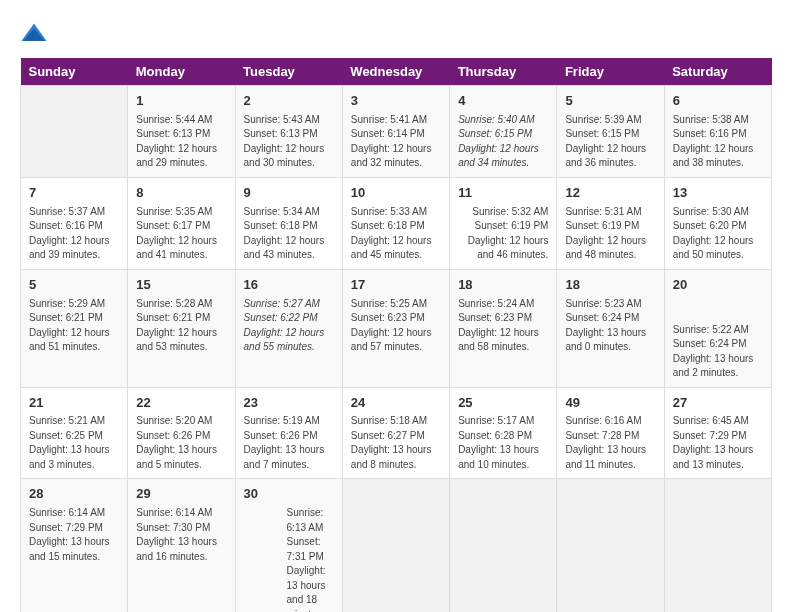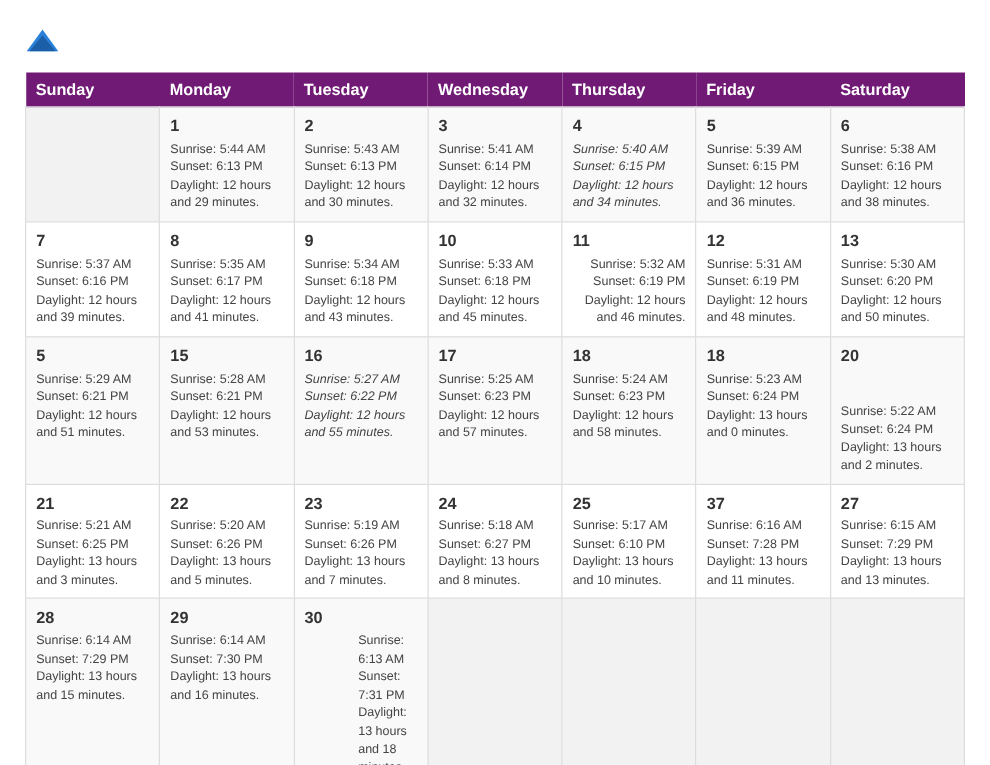--- a/index.html
+++ b/index.html
@@ -294,34 +294,34 @@
         <td>
           <span class="day-number">24</span>
           <div class="day-info" style="white-space: pre-line;">Sunrise: 5:18 AM
 Sunset: 6:27 PM
 Daylight: 13 hours
 and 8 minutes.</div>
         </td>
         <td>
           <span class="day-number">25</span>
           <div class="day-info" style="white-space: pre-line;">Sunrise: 5:17 AM
-Sunset: 6:10 PM
+Sunset: 6:28 PM
 Daylight: 13 hours
 and 10 minutes.</div>
         </td>
         <td>
-          <span class="day-number">37</span>
+          <span class="day-number">49</span>
           <div class="day-info" style="white-space: pre-line;">Sunrise: 6:16 AM
 Sunset: 7:28 PM
 Daylight: 13 hours
 and 11 minutes.</div>
         </td>
         <td>
           <span class="day-number">27</span>
-          <div class="day-info" style="white-space: pre-line;">Sunrise: 6:15 AM
+          <div class="day-info" style="white-space: pre-line;">Sunrise: 6:45 AM
 Sunset: 7:29 PM
 Daylight: 13 hours
 and 13 minutes.</div>
         </td>
       </tr>
       <tr>
         <td>
           <span class="day-number">28</span>
           <div class="day-info" style="white-space: pre-line;">Sunrise: 6:14 AM
 Sunset: 7:29 PM

